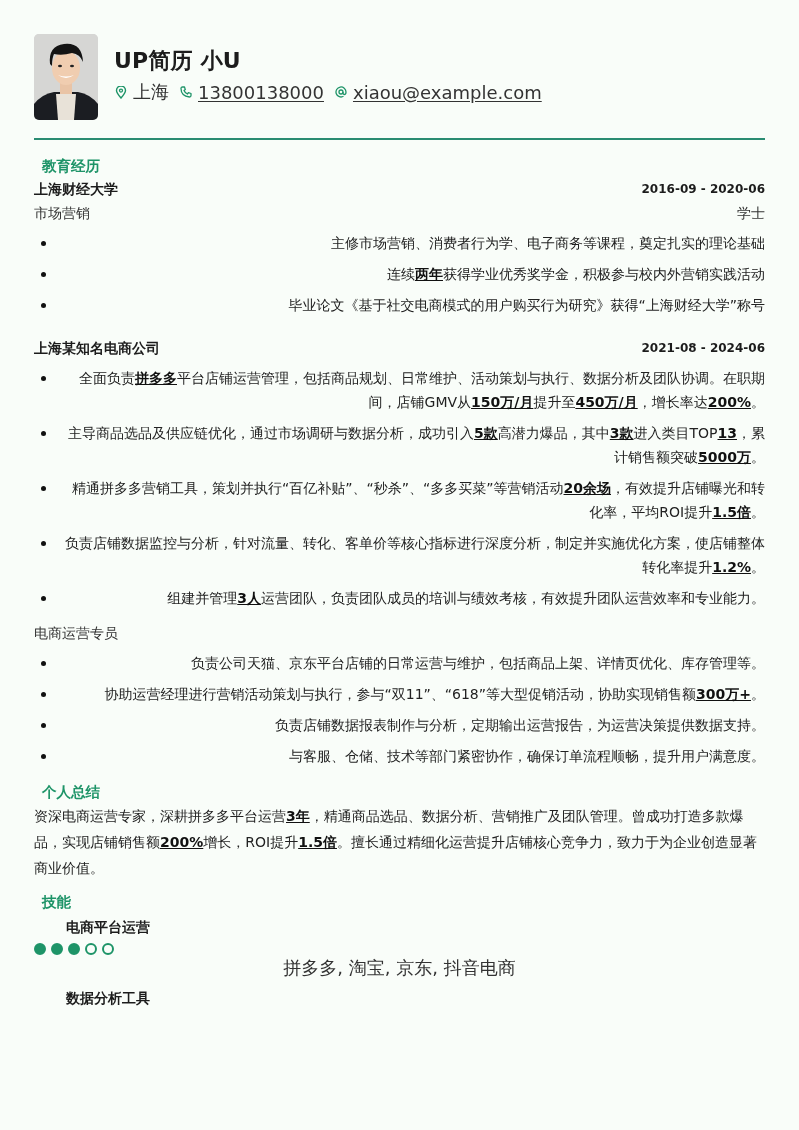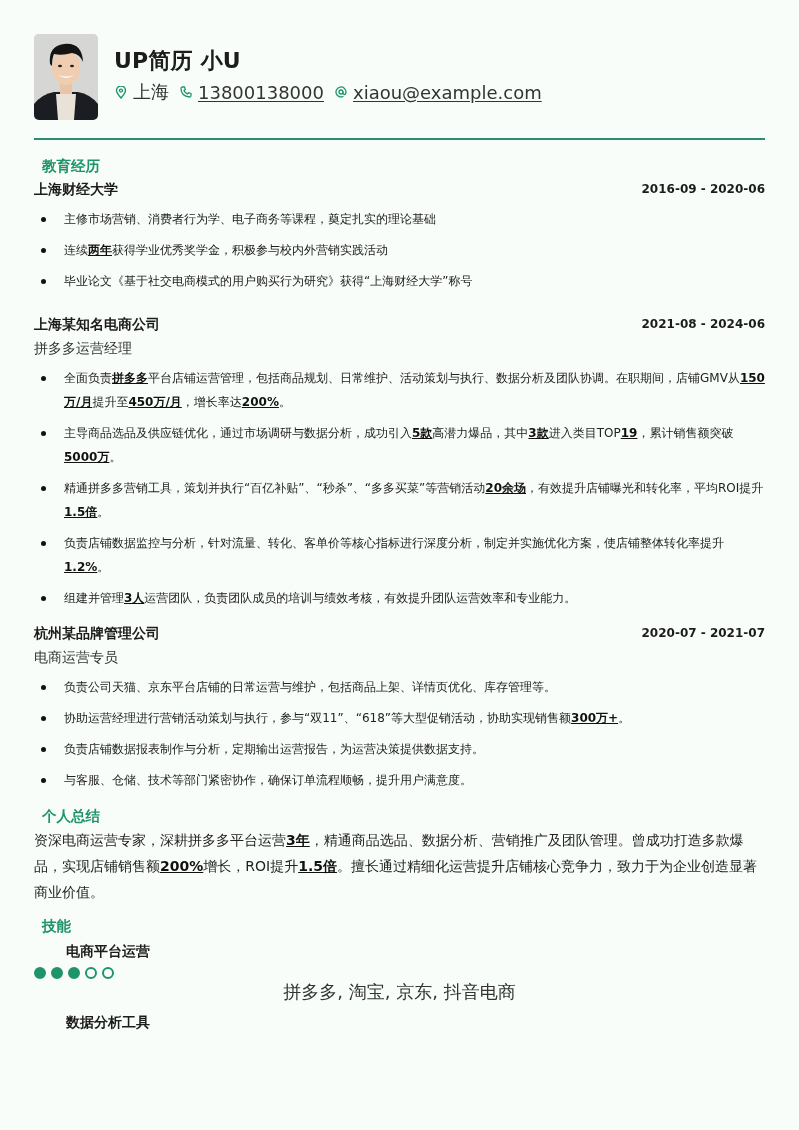--- a/index.html
+++ b/index.html
@@ -31,22 +31,23 @@
   
   .content { position: absolute; left: 34px; top: 155px; width: 731px; }
   .section-title { color: #1e9468; font-size: 14.5px; font-weight: 700; line-height: 22px; margin-left: 8px; }
   .row { display: flex; justify-content: space-between; align-items: flex-start; line-height: 24px; }
   .org { font-weight: 700; font-size: 14px; color: #1c1c1c; }
   .date { font-weight: 700; font-size: 12px; color: #1c1c1c; }
   .sub { font-size: 14px; color: #333; }
   .sub-right { font-size: 14px; color: #333; }
   ul.bullets { list-style: none; margin-top: 6px; }
   ul.bullets li {
-    position: relative; padding-left: 30px; font-size: 12px; line-height: 24px; color: #222;
+    position: relative; padding-left: 30px; font-size: 14px; line-height: 24px; color: #222;
     margin-bottom: 7px;
+    text-align: right;
   }
   ul.bullets li::before {
     content: ""; position: absolute; left: 7px; top: 10px; width: 5px; height: 5px;
     border-radius: 50%; background: #111;
   }
   b { font-weight: 700; color: #111; text-decoration: underline; }
   .gap-sec { height: 12px; }
   .gap-job { height: 4px; }
   .summary { font-size: 14px; line-height: 26px; color: #222; }
 
@@ -111,55 +112,52 @@
   <div class="divider"></div>
 
   <div class="content">
 
     <section>
       <div class="section-title">教育经历</div>
       <div class="row">
         <span class="org">上海财经大学</span>
         <span class="date">2016-09 - 2020-06</span>
       </div>
+      <div class="row">
+        <span class="sub">市场营销</span>
+        <span class="sub-right">学士</span>
+      </div>
       <ul class="bullets">
           <li>主修市场营销、消费者行为学、电子商务等课程，奠定扎实的理论基础</li>
           <li>连续<b>两年</b>获得学业优秀奖学金，积极参与校内外营销实践活动</li>
           <li>毕业论文《基于社交电商模式的用户购买行为研究》获得“上海财经大学”称号</li>
         </ul>
     </section>
 
     <div class="gap-sec"></div>
 
     <section>
 
       <div>
         <div class="row">
           <span class="org">上海某知名电商公司</span>
           <span class="date">2021-08 - 2024-06</span>
         </div>
-        <div class="row">
-          <span class="sub">拼多多运营经理</span>
-        </div>
         <ul class="bullets">
             <li>全面负责<b>拼多多</b>平台店铺运营管理，包括商品规划、日常维护、活动策划与执行、数据分析及团队协调。在职期间，店铺GMV从<b>150万/月</b>提升至<b>450万/月</b>，增长率达<b>200%</b>。</li>
-            <li>主导商品选品及供应链优化，通过市场调研与数据分析，成功引入<b>5款</b>高潜力爆品，其中<b>3款</b>进入类目TOP<b>19</b>，累计销售额突破<b>5000万</b>。</li>
+            <li>主导商品选品及供应链优化，通过市场调研与数据分析，成功引入<b>5款</b>高潜力爆品，其中<b>3款</b>进入类目TOP<b>13</b>，累计销售额突破<b>5000万</b>。</li>
             <li>精通拼多多营销工具，策划并执行“百亿补贴”、“秒杀”、“多多买菜”等营销活动<b>20余场</b>，有效提升店铺曝光和转化率，平均ROI提升<b>1.5倍</b>。</li>
             <li>负责店铺数据监控与分析，针对流量、转化、客单价等核心指标进行深度分析，制定并实施优化方案，使店铺整体转化率提升<b>1.2%</b>。</li>
             <li>组建并管理<b>3人</b>运营团队，负责团队成员的培训与绩效考核，有效提升团队运营效率和专业能力。</li>
           </ul>
       </div>
 
       <div class="gap-job"></div>
 
       <div>
-        <div class="row">
-          <span class="org">杭州某品牌管理公司</span>
-          <span class="date">2020-07 - 2021-07</span>
-        </div>
         <div class="row">
           <span class="sub">电商运营专员</span>
         </div>
         <ul class="bullets">
             <li>负责公司天猫、京东平台店铺的日常运营与维护，包括商品上架、详情页优化、库存管理等。</li>
             <li>协助运营经理进行营销活动策划与执行，参与“双11”、“618”等大型促销活动，协助实现销售额<b>300万+</b>。</li>
             <li>负责店铺数据报表制作与分析，定期输出运营报告，为运营决策提供数据支持。</li>
             <li>与客服、仓储、技术等部门紧密协作，确保订单流程顺畅，提升用户满意度。</li>
           </ul>
       </div>

